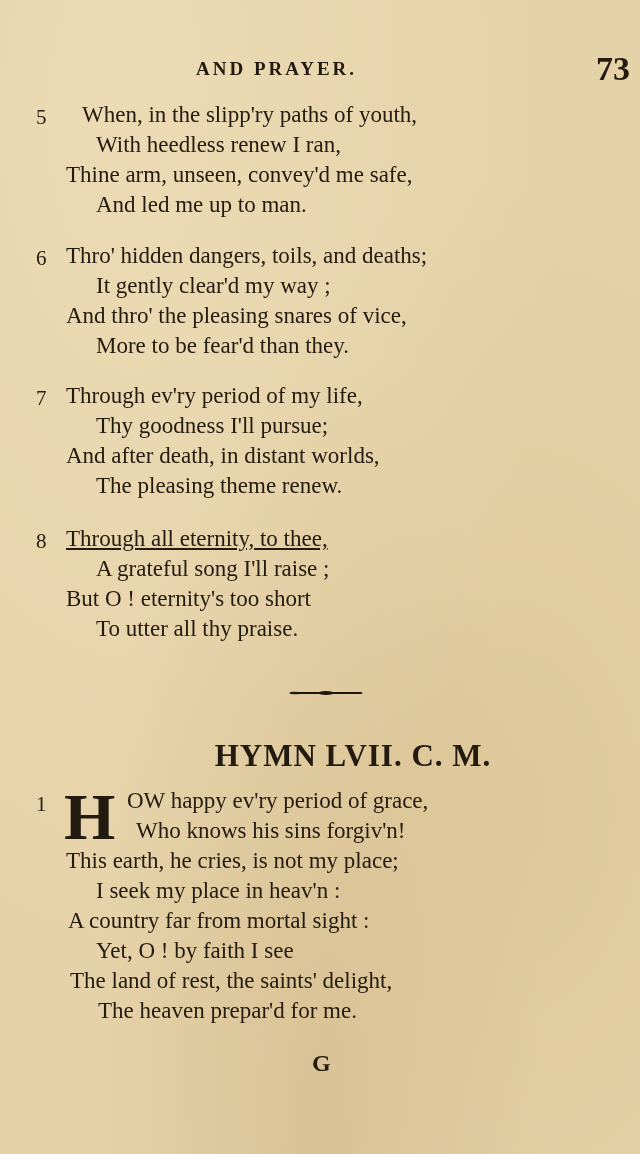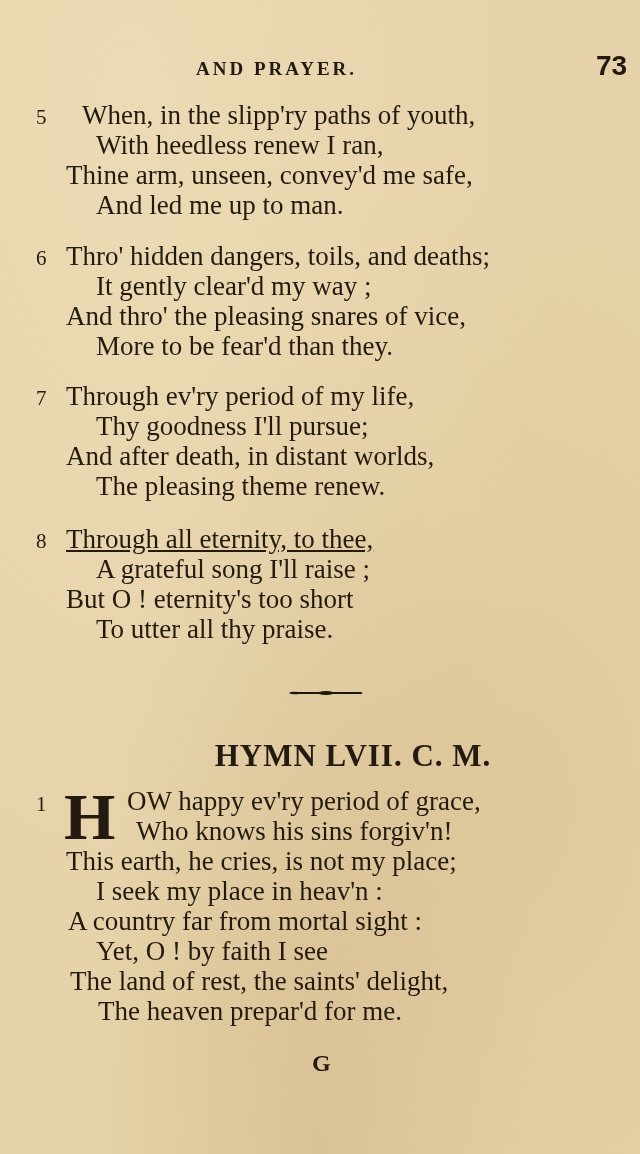--- a/index.html
+++ b/index.html
@@ -15,27 +15,27 @@
     position: relative;
   }
   .page { position: absolute; left: 0; top: 0; width: 548px; height: 1154px; margin-left: 24px; }
   .running-head {
     position: absolute; left: 172px; top: 58px;
     font-size: 19px; letter-spacing: 3px; font-weight: bold;
     font-family: "Liberation Serif", serif;
   }
   .page-number {
     position: absolute; left: 572px; top: 50px;
-    font-size: 28px; font-weight: bold;
-    font-family: Liberation Sans, sans-serif;
+    font-size: 34px; font-weight: bold;
+    font-family: Liberation Serif, serif;
   }
   .line {
     position: absolute; white-space: nowrap;
     font-family: "Liberation Serif", serif;
-    font-size: 27px; line-height: 30px;
+    font-size: 23px; line-height: 30px;
   }
   .num { left: 12px; }
   .l-odd { left: 42px; }
   .l-even { left: 72px; }
   .ornament {
     position: absolute; left: 265px; top: 690px; width: 75px; height: 6px;
   }
   .hymn-title {
     position: absolute; left: 0; width: 640px; top: 738px; text-align: center;
     font-family: "Liberation Serif", serif; font-size: 31px; letter-spacing: 1px;

